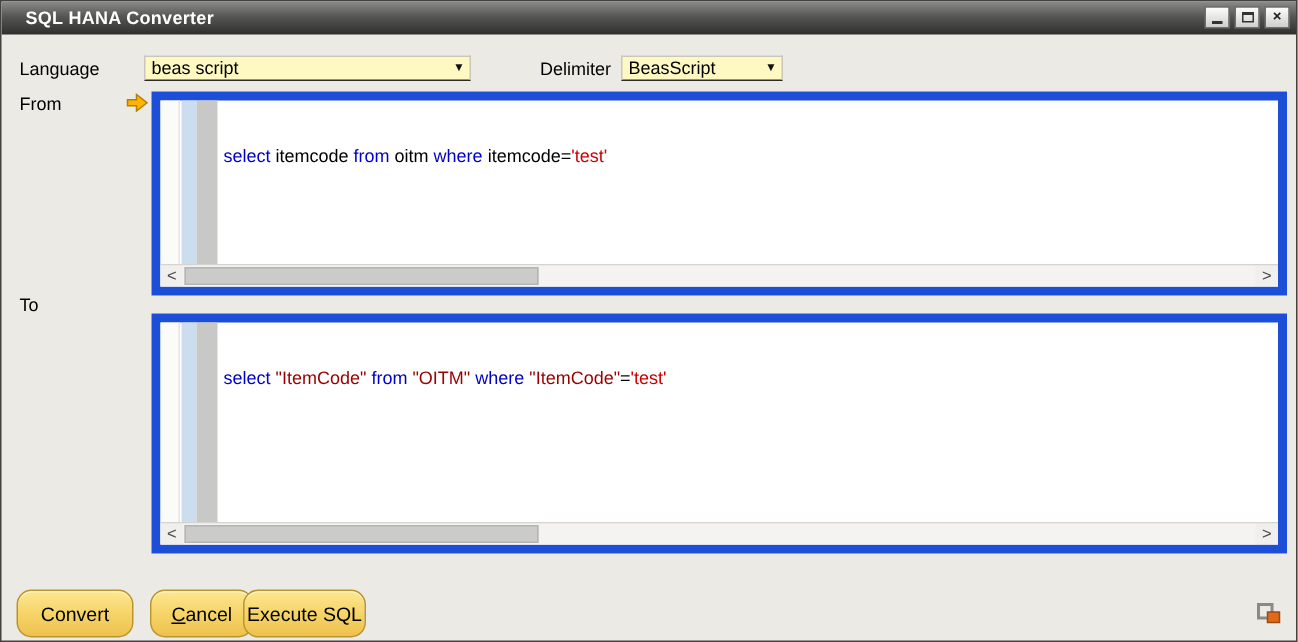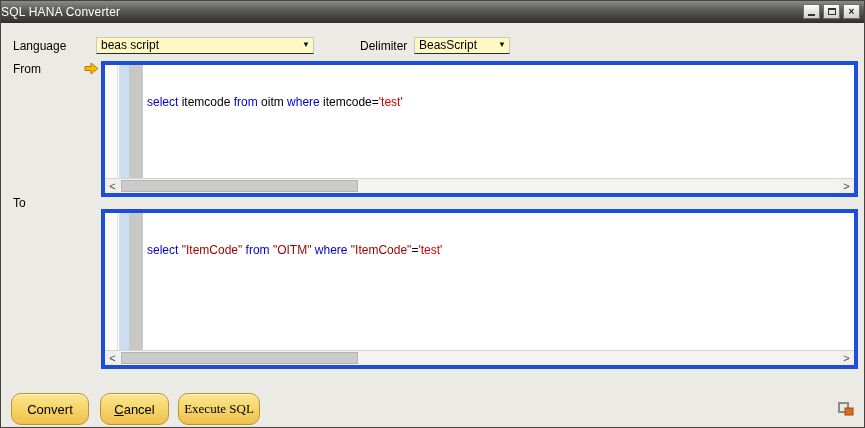--- a/index.html
+++ b/index.html
@@ -11,21 +11,21 @@
   .window {
     position:relative; width:865px; height:428px;
     background:#eceae4; border:1px solid #44423e; overflow:hidden;
   }
   
   .titlebar {
     position:absolute; left:0; top:0; right:0; height:22px;
     background:linear-gradient(to bottom,#8b8b89 0%,#565654 45%,#2f2f2d 100%);
     display:flex; align-items:center;
   }
-  .titlebar .title { color:#fff; font-size:12px; font-weight:normal; padding-left:0; letter-spacing:0.2px; }
+  .titlebar .title { color:#fff; font-size:12px; font-weight:bold; padding-left:16px; letter-spacing:0.2px; }
   .win-controls { position:absolute; right:4px; top:3px; display:flex; gap:3px; }
   .win-btn {
     width:17px; height:15px; background:linear-gradient(#fdfdfd,#cfcfcd);
     border:1px solid #6e6e6c; display:flex; align-items:center; justify-content:center;
     cursor:default;
   }
   .glyph-min { width:7px; height:2px; background:#333; margin-top:7px; }
   .glyph-max { width:8px; height:7px; border:1px solid #333; border-top:2px solid #333; }
   .glyph-close { font-size:10px; font-weight:bold; color:#222; line-height:1; }
   
@@ -35,21 +35,21 @@
     border:1px solid #c9c6bf; border-bottom:1px solid #2b2b2b;
     font-size:12px; line-height:15px; padding:0 16px 0 4px;
   }
   .combo .combo-arrow {
     position:absolute; right:3px; top:3px; font-size:8px; color:#111; line-height:1;
   }
   
   .link-arrow { position:absolute; width:15px; height:13px; cursor:pointer; }
   
   .editor {
-    position:absolute; background:#fff; border:4px solid #1d4ed8;
+    position:absolute; background:#fff; border:6px solid #1d4ed8;
   }
   .gutter-margin { position:absolute; left:0; top:0; bottom:15px; width:13px; background:#fbfbfa; border-right:1px solid #e4e4e2; }
   .gutter-blue   { position:absolute; left:14px; top:0; bottom:15px; width:10px; background:#cdddf0; }
   .gutter-gray   { position:absolute; left:24px; top:0; bottom:15px; width:14px; background:#c8c8c6; }
   .code-area {
     position:absolute; left:38px; right:0; top:0; bottom:15px;
     padding:2px 4px; font-size:12px; white-space:pre; overflow:hidden;
   }
   .tok-keyword { color:#0000cc; }
   .tok-plain   { color:#000000; }
@@ -98,21 +98,21 @@
     </div>
   </div>
 
   <span class="lbl" style="left:12px; top:38px;">Language</span>
   <div class="combo" style="left:95px; top:36px; width:218px;">
     <span>beas script</span>
     <span class="combo-arrow">▼</span>
   </div>
 
   <span class="lbl" style="left:345px; top:38px;margin-left:14px;">Delimiter</span>
-  <div class="combo" style="left:413px; top:36px; width:96px;">
+  <div class="combo" style="left:413px; top:36px; width:108px;">
     <span>BeasScript</span>
     <span class="combo-arrow">▼</span>
   </div>
 
   <span class="lbl" style="left:12px; top:61px;">From</span>
   <svg class="link-arrow" style="left:83px; top:61px;" viewBox="0 0 15 13">
     <polygon points="1,4.5 7,4.5 7,1 14,6.5 7,12 7,8.5 1,8.5" fill="#ffb400" stroke="#b87e00" stroke-width="1"></polygon>
   </svg>
 
   <div class="editor" style="left:100px; top:60px; width:757px; height:136px;">
@@ -144,20 +144,20 @@
       <div class="scroll-btn">&lt;</div>
       <div class="scroll-track">
         <div class="scroll-thumb" style="left:1px; width:33%;"></div>
       </div>
       <div class="scroll-btn">&gt;</div>
     </div>
   </div>
 
   <div class="gold-btn" style="left:10px; top:392px; width:78px;">Convert</div>
   <div class="gold-btn" style="left:99px; top:392px; width:69px;"><u>C</u>ancel</div>
-  <div class="gold-btn" style="left:177px; top:392px; width:82px;font-family:Liberation Serif, serif;">Execute SQL</div>
+  <div class="gold-btn" style="left:161px; top:392px; width:82px;">Execute SQL</div>
 
   <svg class="grip" style="left:837px; top:399px;" viewBox="0 0 16 16">
     <rect x="1" y="3" width="9" height="9" fill="none" stroke="#8a8a88" stroke-width="2"></rect>
     <rect x="7" y="8" width="8" height="7" fill="#e06a1a" stroke="#9d4a10" stroke-width="1"></rect>
   </svg>
 
 </div>
 
 </body></html>

